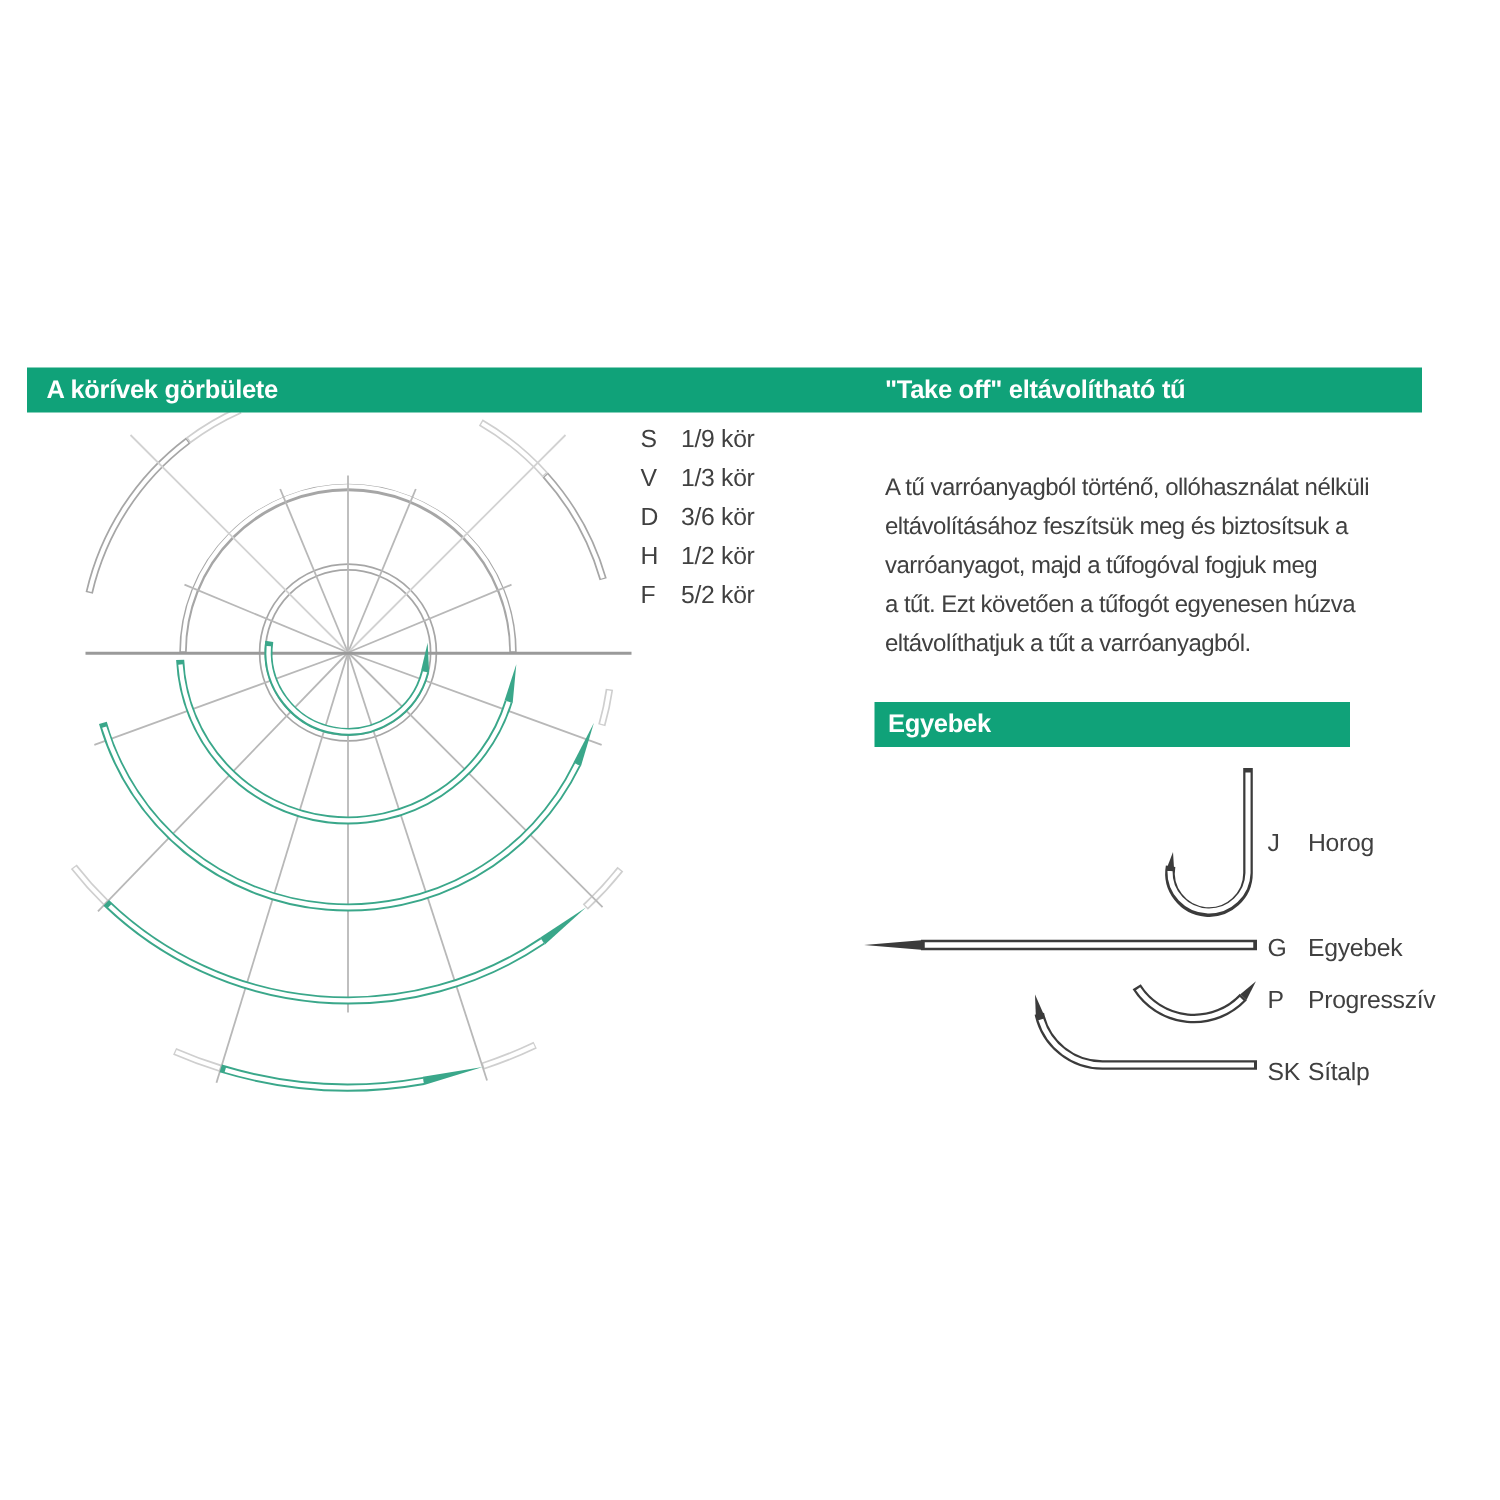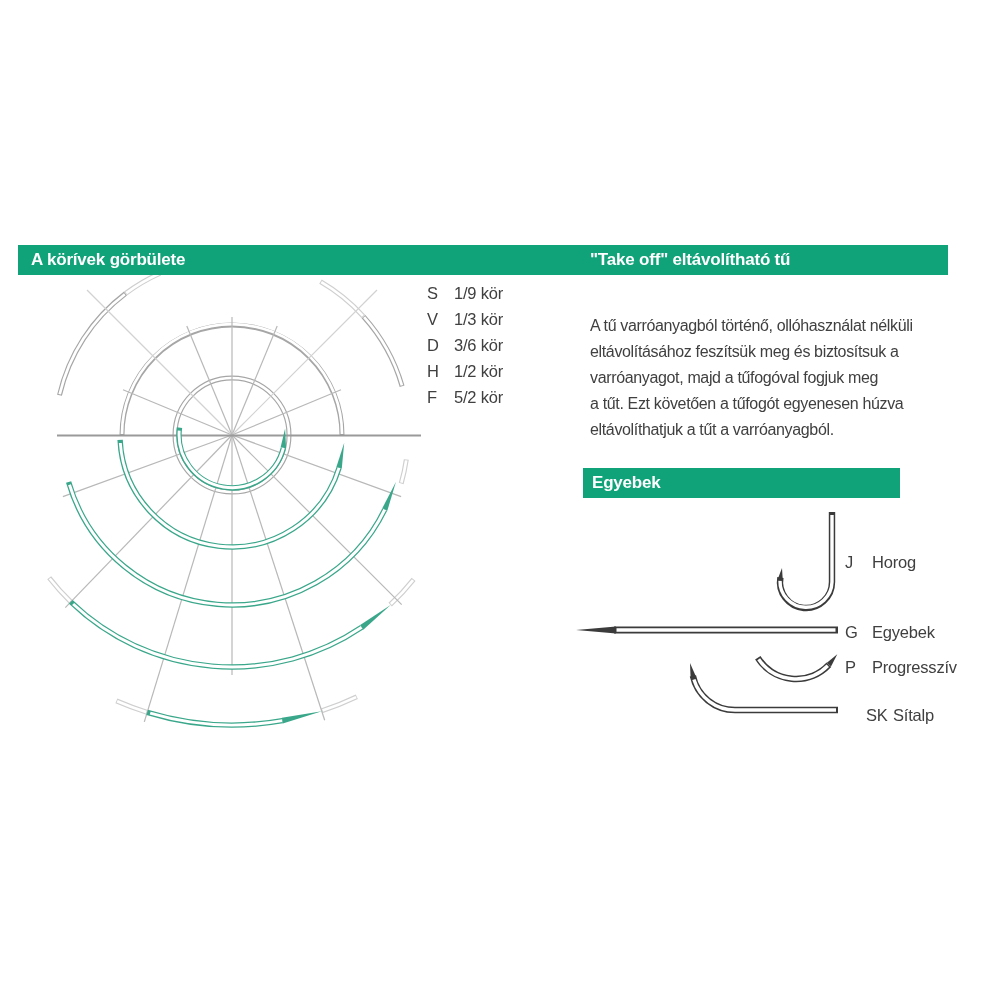--- a/index.html
+++ b/index.html
@@ -18,21 +18,21 @@
   .legend-row{display:flex;height:26px;line-height:26px;font-size:16.5px;letter-spacing:-0.2px;}
   .legend-code{width:27px;}
   #takeoff-text{position:absolute;left:590px;top:280px;width:390px;font-size:16px;
                 line-height:26px;letter-spacing:-0.35px;white-space:pre;margin-top:33px;}
   .needle-label{position:absolute;height:24px;line-height:24px;font-size:16.5px;
                 letter-spacing:-0.2px;white-space:nowrap;display:flex;}
   .needle-code{width:27px;}
   #nl-J{left:845px;top:550px;}
   #nl-G{left:845px;top:620px;}
   #nl-P{left:845px;top:655px;}
-  #nl-SK{left:866px;top:703px;}
+  #nl-SK{left:845px;top:703px;}
 </style>
 </head>
 <body>
 
 <div id="page">
 
   <svg id="diagram-svg" viewBox="0 0 1000 1000" xmlns="http://www.w3.org/2000/svg">
       <circle cx="232" cy="435" r="57" fill="none" stroke="#a6a6a6" stroke-width="5"></circle>
       <circle cx="232" cy="435" r="57" fill="none" stroke="#ffffff" stroke-width="2.7"></circle>
       <path d="M122.0 435.0A110 110 0 0 1 342.0 435.0" fill="none" stroke="#a6a6a6" stroke-width="5"></path>

